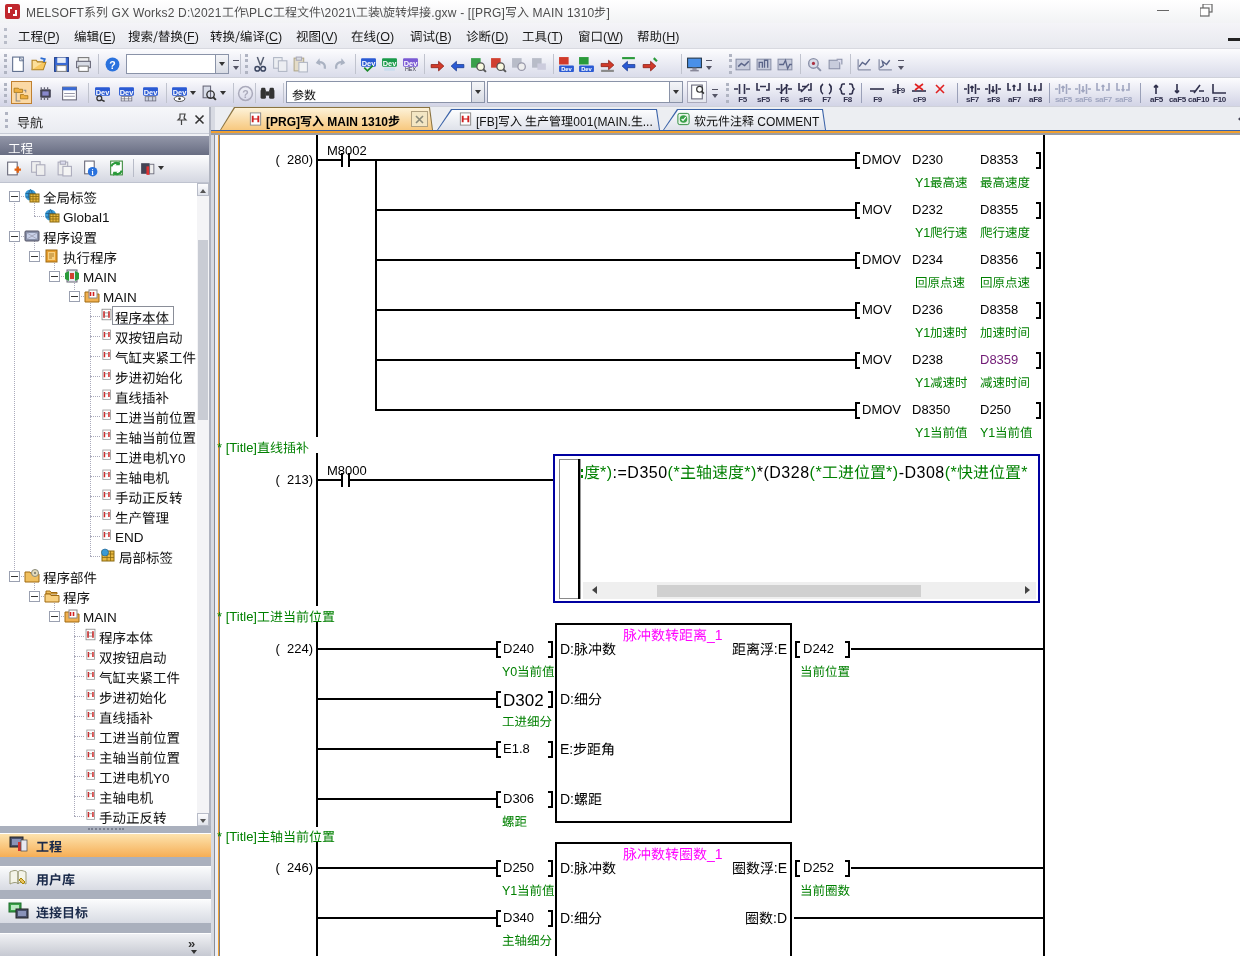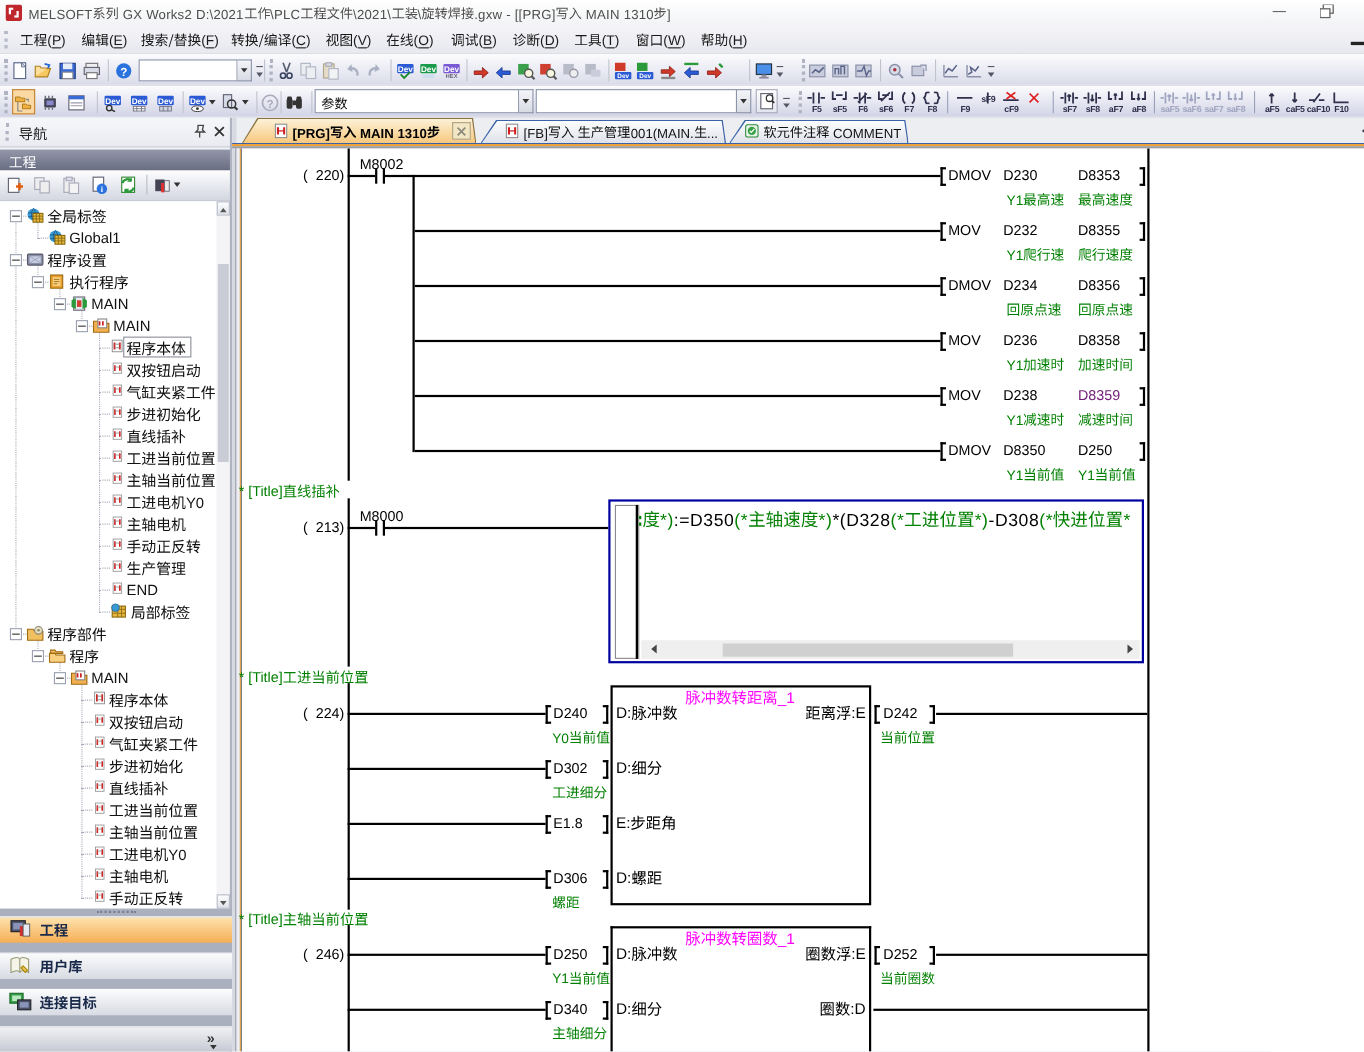--- a/index.html
+++ b/index.html
@@ -1117,21 +1117,21 @@
         <use href="#g6" x="200"></use>
         <use href="#g96" x="300"></use>
         <use href="#g97" x="400"></use>
       </svg> COMMENT</span></div>
 <div style="position:absolute;left:1233px;top:114px;width:0;height:0;border:5px solid transparent;border-right:6px solid #445;"></div>
 <div style="position:absolute;left:316px;top:135px;width:2px;height:302px;background:#000;"></div>
 <div style="position:absolute;left:316px;top:453px;width:2px;height:153px;background:#000;"></div>
 <div style="position:absolute;left:316px;top:621px;width:2px;height:206px;background:#000;"></div>
 <div style="position:absolute;left:316px;top:841px;width:2px;height:115px;background:#000;"></div>
 <div style="position:absolute;left:1043px;top:135px;width:2px;height:821px;background:#000;"></div>
-<div style="position:absolute;left:233px;top:152px;width:80px;text-align:right;font-family:'Liberation Sans',sans-serif;font-size:13px;color:#000;white-space:pre">(  220)</div>
+<div style="position:absolute;left:233px;top:152px;width:80px;text-align:right;font-family:'Liberation Sans',sans-serif;font-size:13px;color:#000;white-space:pre">(  280)</div>
 <div style="position:absolute;left:327px;top:141px;white-space:nowrap;"><span style="font-family:'Liberation Sans',sans-serif;font-size:13px;color:#000;">M8002</span></div>
 <div style="position:absolute;left:316px;top:159px;width:25px;height:2px;background:#000;"></div>
 <div style="position:absolute;left:341px;top:153px;width:2px;height:14px;background:#000;"></div>
 <div style="position:absolute;left:348px;top:153px;width:2px;height:14px;background:#000;"></div>
 <div style="position:absolute;left:350px;top:159px;width:505px;height:2px;background:#000;"></div>
 <div style="position:absolute;left:375px;top:159px;width:2px;height:252px;background:#000;"></div>
 <div style="position:absolute;left:855px;top:152px;width:5px;height:17px;border-left:2px solid #000;border-top:2px solid #000;border-bottom:2px solid #000;"></div>
 <div style="position:absolute;left:862px;top:152px;white-space:nowrap;font-family:'Liberation Sans',sans-serif;font-size:13px;color:#000;">DMOV</div>
 <div style="position:absolute;left:912px;top:152px;white-space:nowrap;font-family:'Liberation Sans',sans-serif;font-size:13px;color:#000;">D230</div>
 <div style="position:absolute;left:980px;top:152px;white-space:nowrap;font-family:'Liberation Sans',sans-serif;font-size:13px;color:#000;">D8353</div>
@@ -1298,21 +1298,21 @@
         <use href="#g113" x="100"></use>
         <use href="#g37" x="200"></use>
       </svg></span></div>
 <div style="position:absolute;left:502px;top:662px;white-space:nowrap;"><span style="font-family:'Liberation Sans',sans-serif;font-size:12.5px;font-weight:normal;color:#008000;white-space:pre">Y0<svg style="width:37.5px;height:12.5px;vertical-align:-1.5px;" viewBox="0 0 300 100" fill="#008000">
         <use href="#g67" x="0"></use>
         <use href="#g68" x="100"></use>
         <use href="#g110" x="200"></use>
       </svg></span></div>
 <div style="position:absolute;left:316px;top:698px;width:180px;height:2px;background:#000;"></div>
 <div style="position:absolute;left:496px;top:691px;width:5px;height:17px;border-left:2px solid #000;border-top:2px solid #000;border-bottom:2px solid #000;"></div>
-<div style="position:absolute;left:503px;top:691px;white-space:nowrap;font-family:'Liberation Sans',sans-serif;font-size:13px;color:#000;">D302</div>
+<div style="position:absolute;left:503px;top:691px;white-space:nowrap;font-family:'Liberation Sans',sans-serif;font-size:17px;color:#000;">D302</div>
 <div style="position:absolute;left:548px;top:691px;width:5px;height:17px;border-right:2px solid #000;border-top:2px solid #000;border-bottom:2px solid #000;"></div>
 <div style="position:absolute;left:560px;top:690px;white-space:nowrap;"><span style="font-family:'Liberation Sans',sans-serif;font-size:14px;font-weight:normal;color:#000;white-space:pre">D:<svg style="width:28.0px;height:14px;vertical-align:-1.7px;" viewBox="0 0 200 100" fill="#000">
         <use href="#g116" x="0"></use>
         <use href="#g117" x="100"></use>
       </svg></span></div>
 <div style="position:absolute;left:502px;top:712px;white-space:nowrap;"><span style="font-family:'Liberation Sans',sans-serif;font-size:12.5px;font-weight:normal;color:#008000;white-space:pre"><svg style="width:50.0px;height:12.5px;vertical-align:-1.5px;" viewBox="0 0 400 100" fill="#008000">
         <use href="#g2" x="0"></use>
         <use href="#g60" x="100"></use>
         <use href="#g116" x="200"></use>
         <use href="#g117" x="300"></use>

